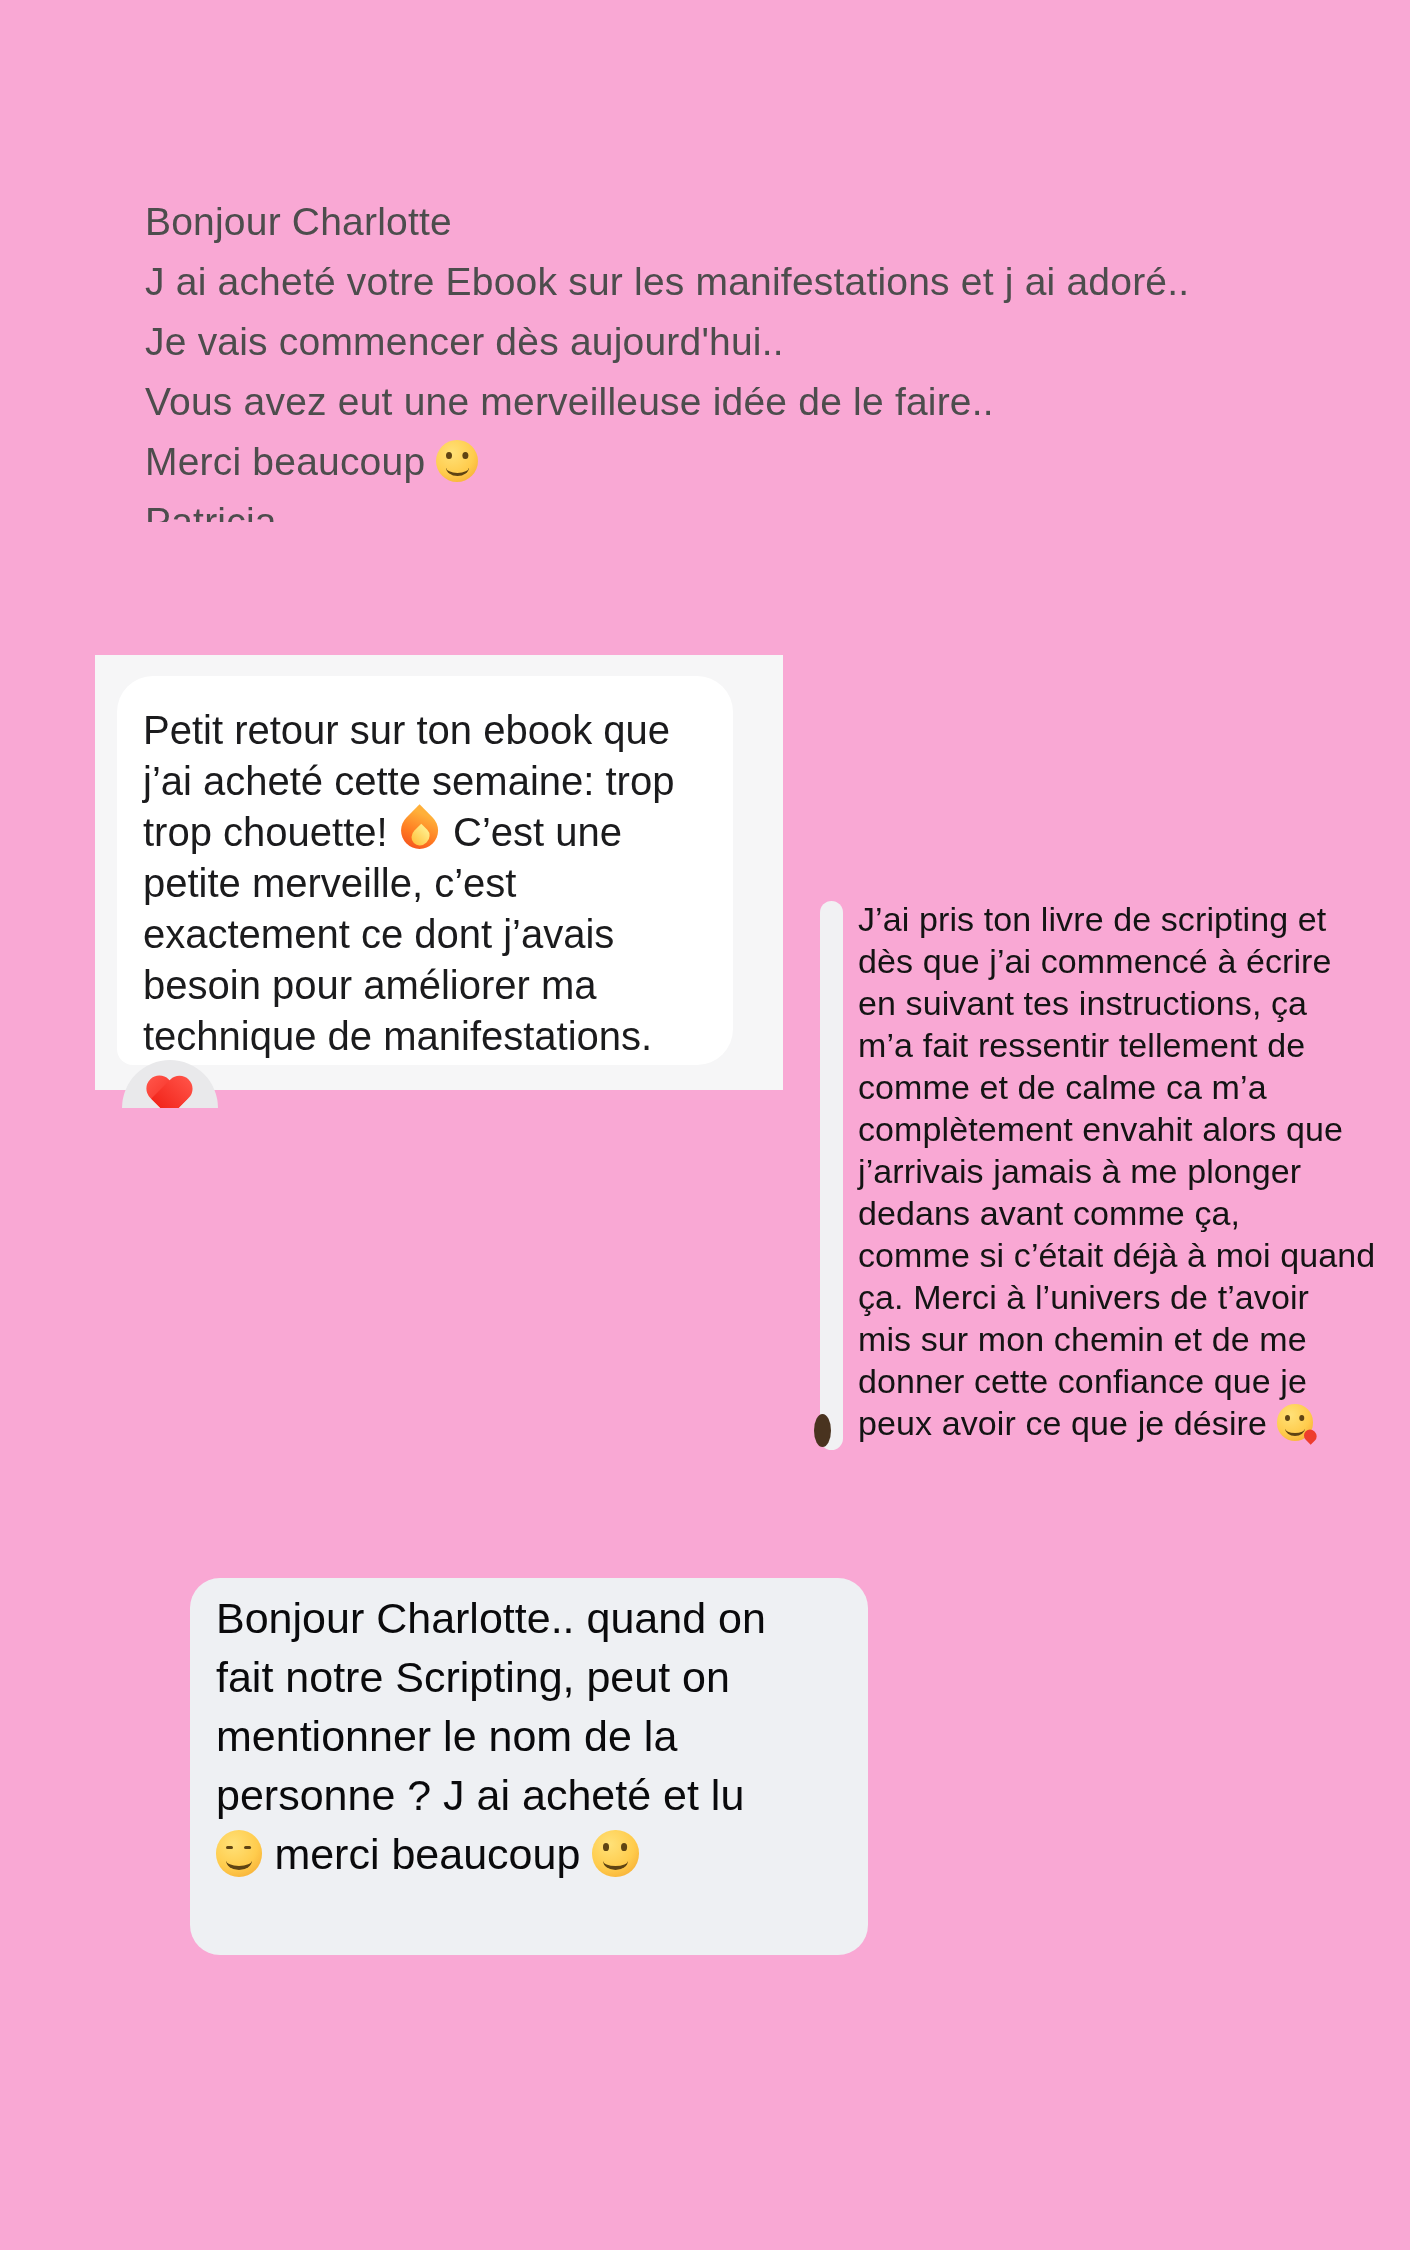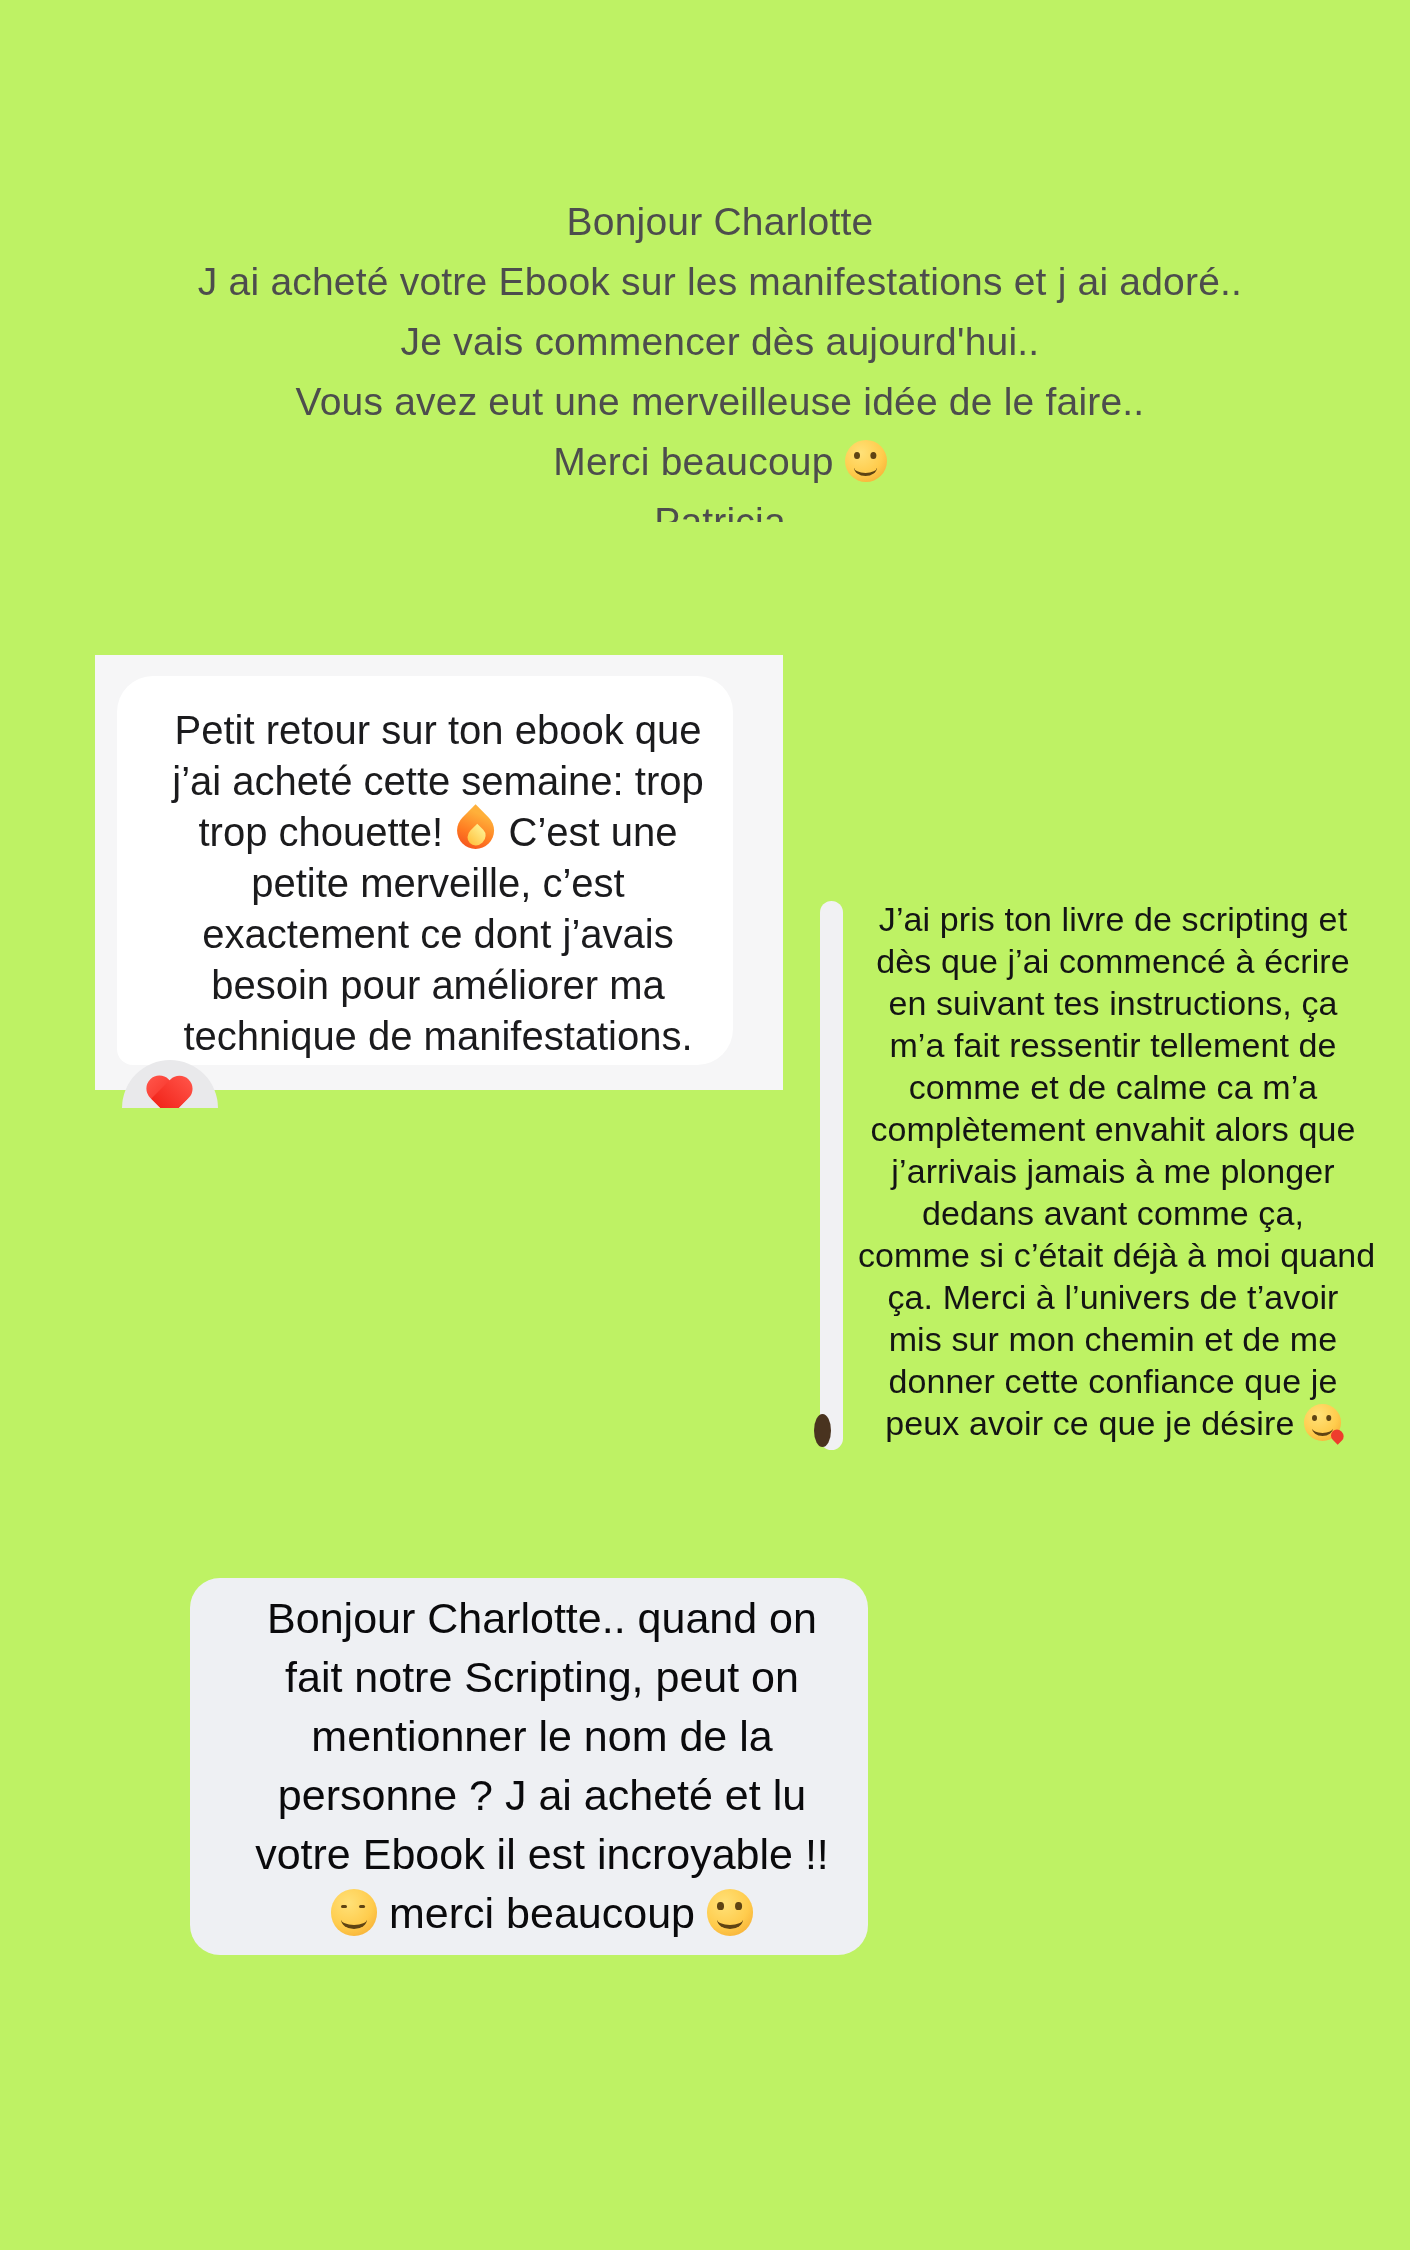--- a/index.html
+++ b/index.html
@@ -1,19 +1,18 @@
 <!DOCTYPE html>
 <html><head>
 <meta charset="utf-8">
 <style>
   html,body{margin:0;padding:0;background:#ffffff;}
   .stage{
-    position:relative;width:1410px;height:2250px;overflow:hidden;background:#bef264;
+    position:relative;width:1410px;height:2250px;overflow:hidden;background:#f9a8d4;
     font-family:"Liberation Sans","DejaVu Sans",sans-serif;
-    text-align:center;
   }
   .line{white-space:nowrap;}
 
   
   .block-top{
     position:absolute;left:145px;top:192px;width:1150px;height:330px;overflow:hidden;
     font-size:39px;line-height:60px;color:#4d4d4d;letter-spacing:0.2px;
   }
 
   
@@ -125,17 +124,16 @@
       <div class="line">mis sur mon chemin et de me</div>
       <div class="line">donner cette confiance que je</div>
       <div class="line">peux avoir ce que je désire <span class="emo emo-face emo-kiss"><i class="kiss-heart"></i></span></div>
     </div>
 
   <div class="block-bottom">
       <div class="line">Bonjour Charlotte.. quand on</div>
       <div class="line">fait notre Scripting, peut on</div>
       <div class="line">mentionner le nom de la</div>
       <div class="line">personne ? J ai acheté et lu</div>
-      <div class="line">votre Ebook il est incroyable !!</div>
       <div class="line"><span class="emo emo-face emo-relieved"></span> merci beaucoup <span class="emo emo-face emo-smile"></span></div>
     </div>
 
 </div>
 
 </body></html>

